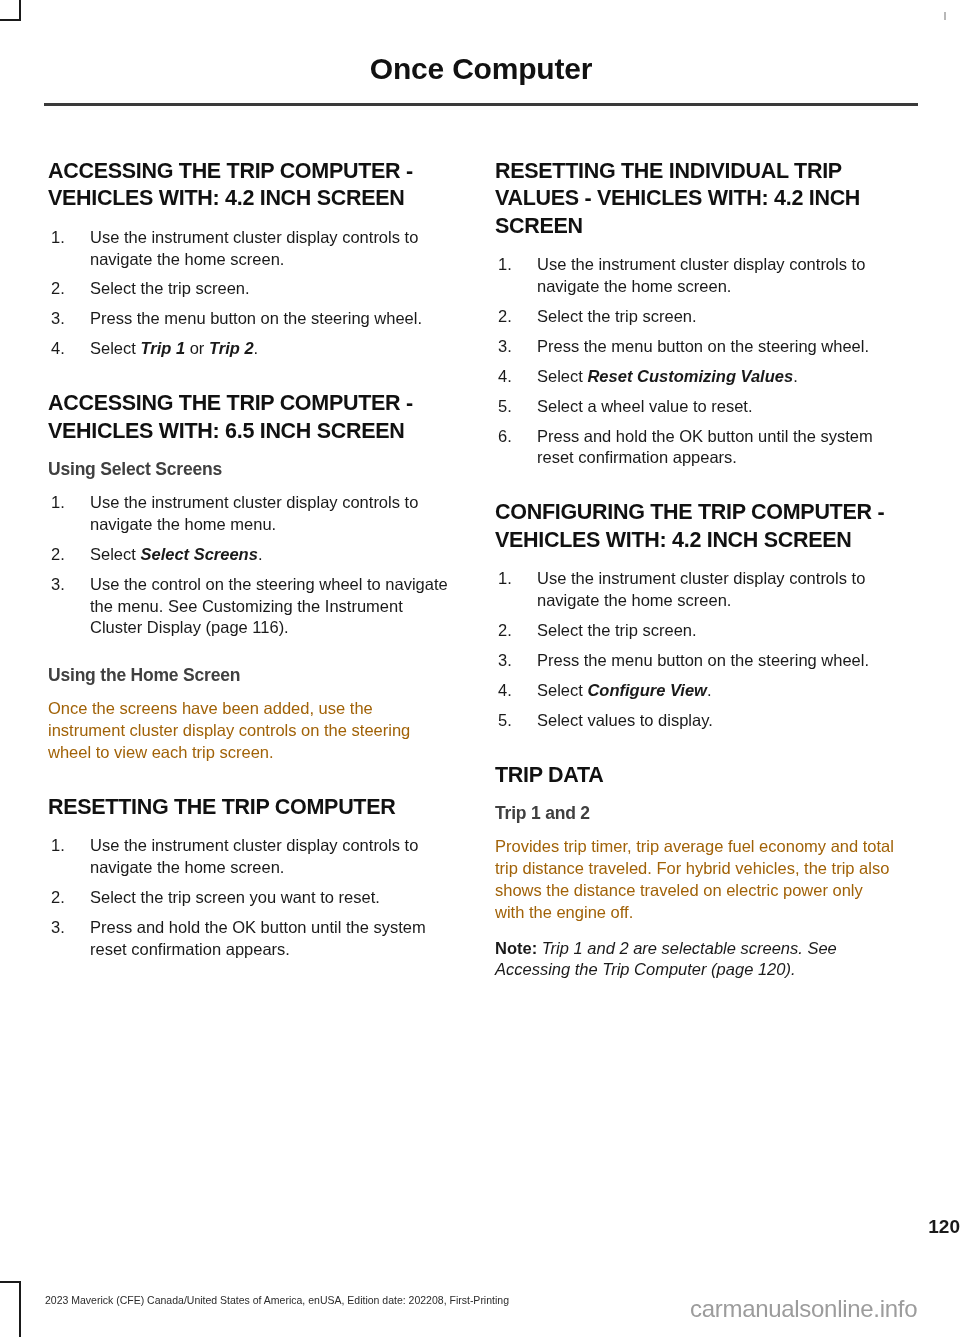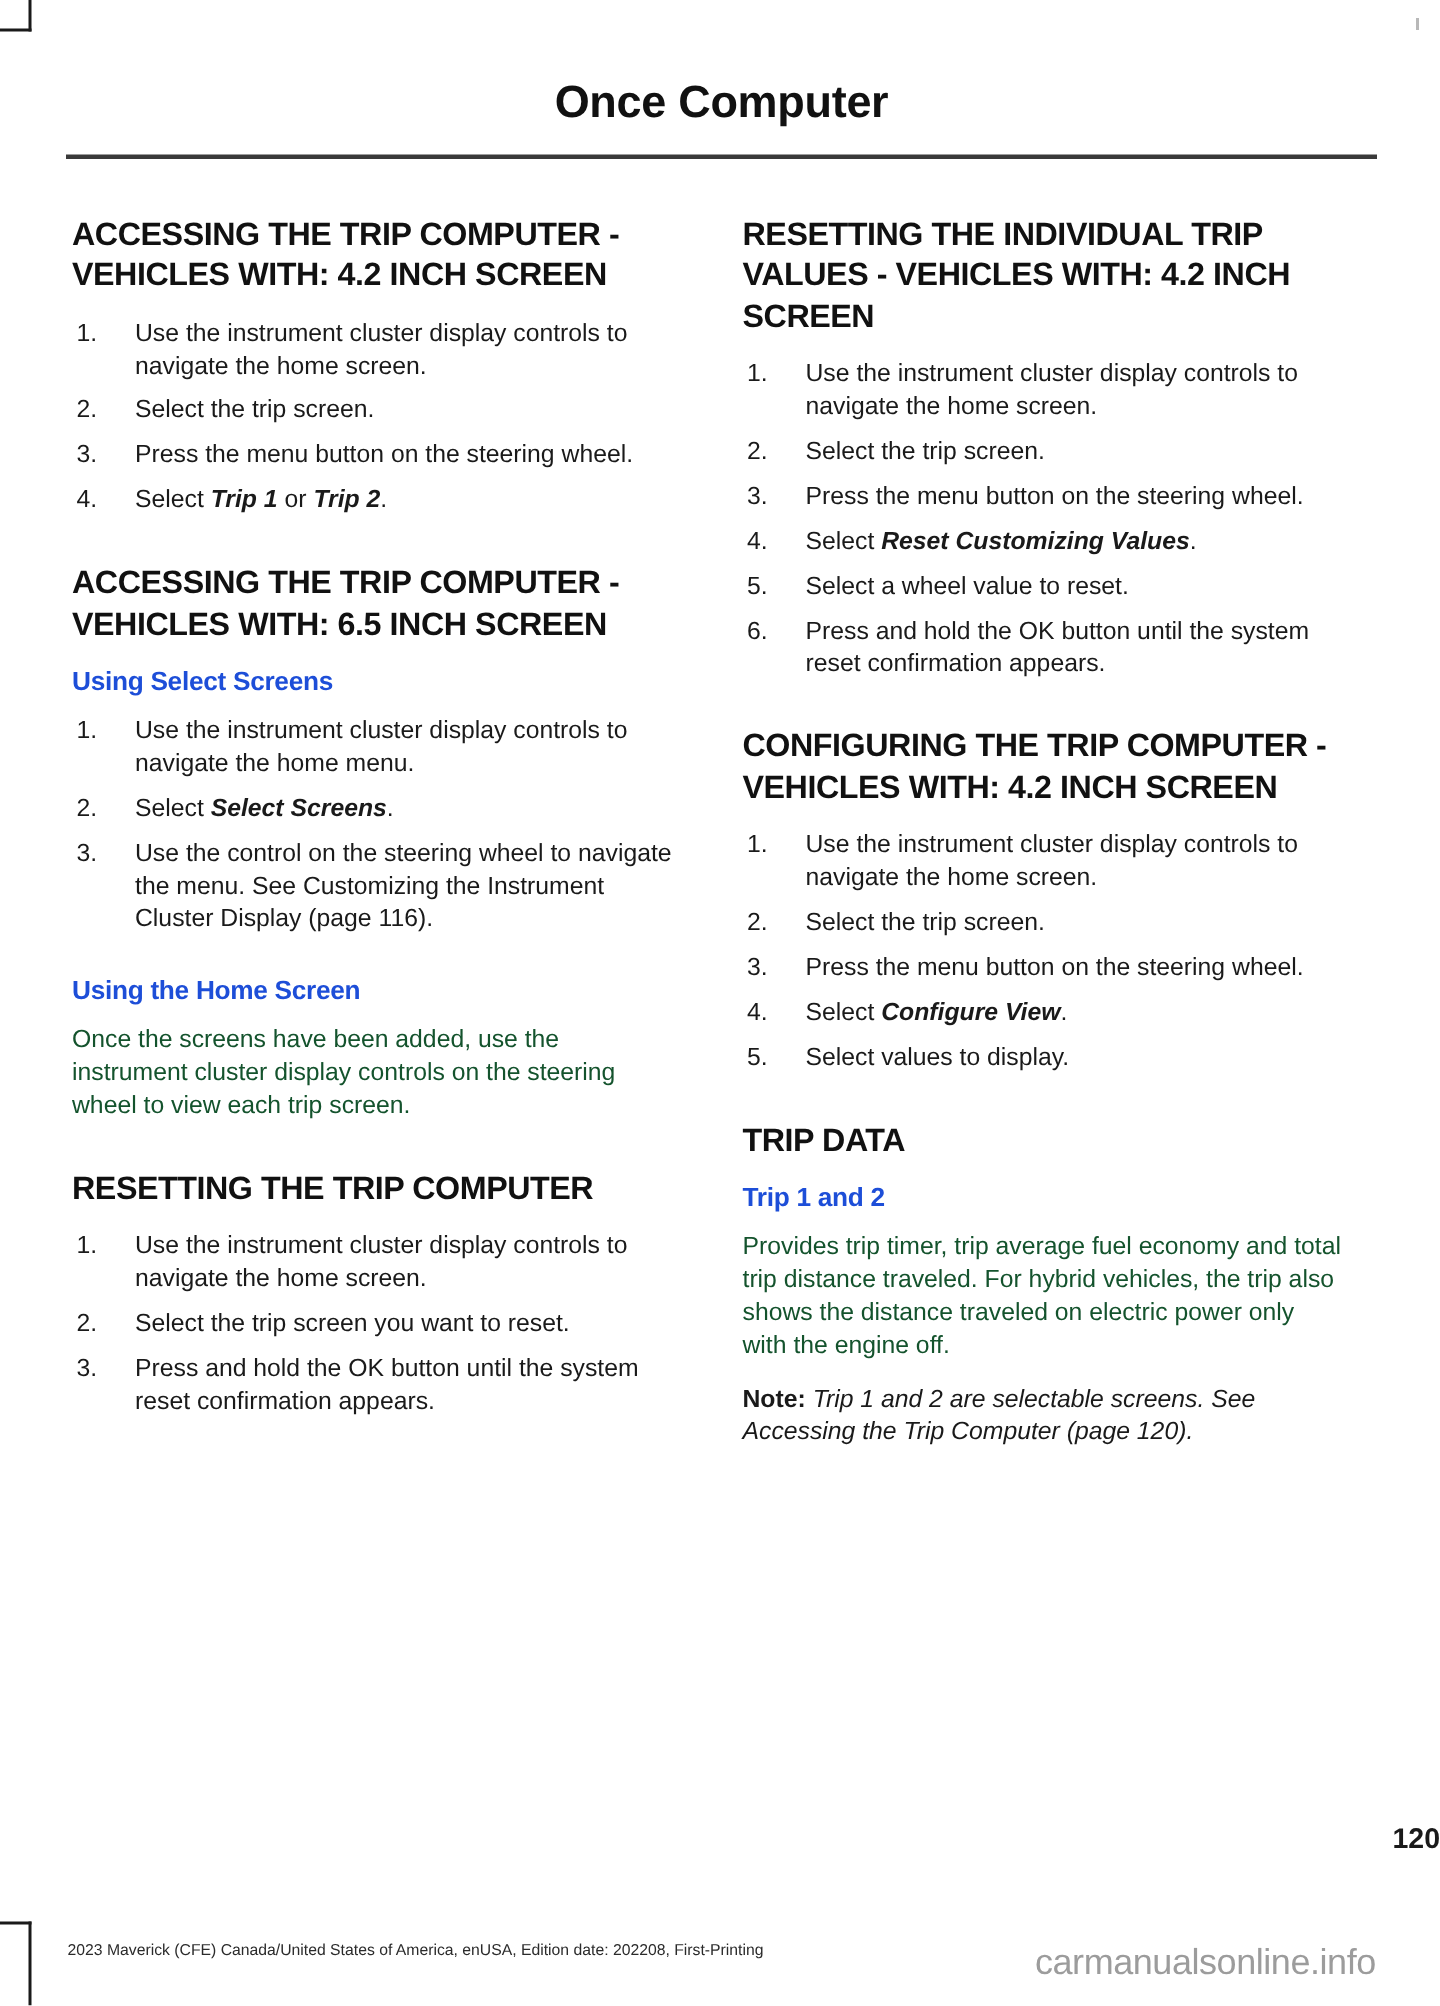--- a/index.html
+++ b/index.html
@@ -52,46 +52,46 @@
   .column {
     position: absolute;
     top: 143px;
     width: 400px;
   }
   .col-left  { left: 48px; }
   .col-right { left: 495px; }
 
   
   h2.section-title {
-    margin: 0 0 14px 0;
+    margin: 15px 0 14px 0;
     font-size: 21.5px;
     line-height: 1.27;
     font-weight: bold;
     letter-spacing: -0.3px;
     color: #111111;
     text-transform: uppercase;
   }
   h2.section-title.spaced { margin-top: 30px; }
 
   h3.sub-title {
     margin: 0 0 11px 0;
     font-size: 17.5px;
     line-height: 1.25;
     font-weight: bold;
     letter-spacing: -0.2px;
-    color: #1d4ed8;
+    color: #404040;
   }
   h3.sub-title.spaced { margin-top: 26px; }
 
   
   p.body-text {
     margin: 0 0 14px 0;
     font-size: 16.5px;
     line-height: 1.33;
-    color: #14532d;
+    color: #a16207;
   }
   p.body-text.tight { margin-bottom: 10px; }
 
   
   ol.steps {
     margin: 0 0 14px 0;
     padding: 0;
     list-style: none;
     counter-reset: step;
   }

